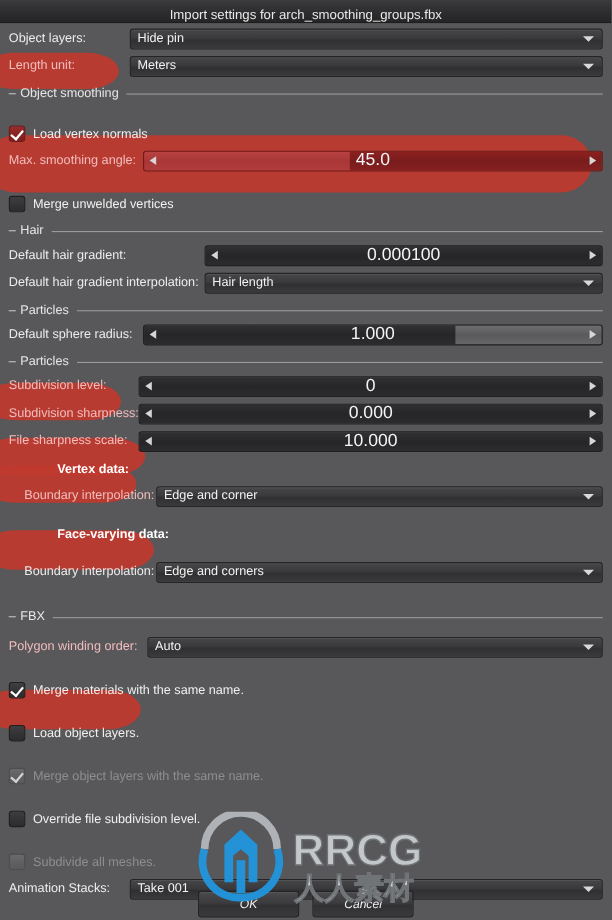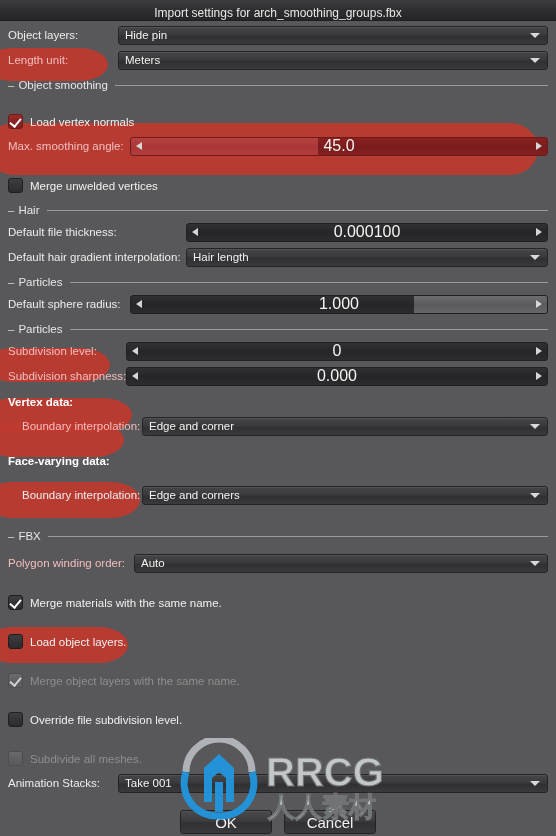--- a/index.html
+++ b/index.html
@@ -146,21 +146,21 @@
     border-color:#4d4d4f;
   }
   .cb.dis.checked::after{border-color:#d2d2d2;}
   .cbl{font-size:11.5px;color:#f0f0f0;}
   .cbl.dis{color:#8e8e8e;}
 
   
   .bhead{
     font-weight:bold;font-size:11.5px;color:#ffffff;
     height:20px;line-height:20px;margin-top:5px;
-    position:relative;z-index:2;
+    position:relative;z-index:2;margin-left:44px;
   }
 
   
   .blob{
     position:absolute;
     background:#c0392f;
     opacity:.93;
     z-index:1;
     pointer-events:none;
   }
@@ -176,22 +176,23 @@
   .btnbar{
     position:absolute;left:0;right:0;bottom:6px;
     display:flex;justify-content:center;gap:12px;
     z-index:2;
   }
   .btn{
     width:90px;height:22px;
     background:linear-gradient(to bottom,#4a4a4c 0%,#3c3c3e 45%,#313133 55%,#3a3a3c 100%);
     border:1px solid #232325;border-radius:3px;
     display:flex;align-items:center;justify-content:center;
-    font-size:15px;color:#f0f0f0;
+    font-size:11px;color:#f0f0f0;
     box-shadow:inset 0 1px 0 rgba(255,255,255,.07);
+    font-style:italic;
   }
 
   
   .wm{
     position:absolute;
     left:178px;top:738px;
     width:210px;height:92px;
     z-index:5;
     pointer-events:none;
   }
@@ -255,21 +256,21 @@
     <span class="cbl">Merge unwelded vertices</span>
   </div>
 
   <div class="sect">
     <span class="dash">–</span>
     <span class="stitle">Hair</span>
     <span class="line"></span>
   </div>
 
   <div class="row">
-    <span class="lbl" style="width:178px">Default file thickness:</span>
+    <span class="lbl" style="width:178px">Default hair gradient:</span>
     <div class="slider">
       <span class="fill" style="width:0%"></span>
       <span class="arw l"></span>
       <span class="sval">0.000100</span>
       <span class="arw r"></span>
     </div>
   </div>
 
   <div class="row">
     <span class="lbl" style="width:178px">Default hair gradient interpolation:</span>
@@ -315,20 +316,29 @@
   <div class="row">
     <span class="lbl hl" style="width:118px">Subdivision sharpness:</span>
     <div class="slider">
       <span class="fill" style="width:0%"></span>
       <span class="arw l"></span>
       <span class="sval">0.000</span>
       <span class="arw r"></span>
     </div>
   </div>
 
+  <div class="row">
+    <span class="lbl hl" style="width:118px">File sharpness scale:</span>
+    <div class="slider">
+      <span class="fill" style="width:0%"></span>
+      <span class="arw l"></span>
+      <span class="sval">10.000</span>
+      <span class="arw r"></span>
+    </div>
+  </div>
 
   <div class="bhead">Vertex data:</div>
 
   <div class="row">
     <span class="lbl" style="width:134px;padding-left:14px;box-sizing:border-box;color:#f2bdbd">Boundary interpolation:</span>
     <div class="combo">
       <span class="val">Edge and corner</span>
       <span class="caret"></span>
     </div>
   </div>

